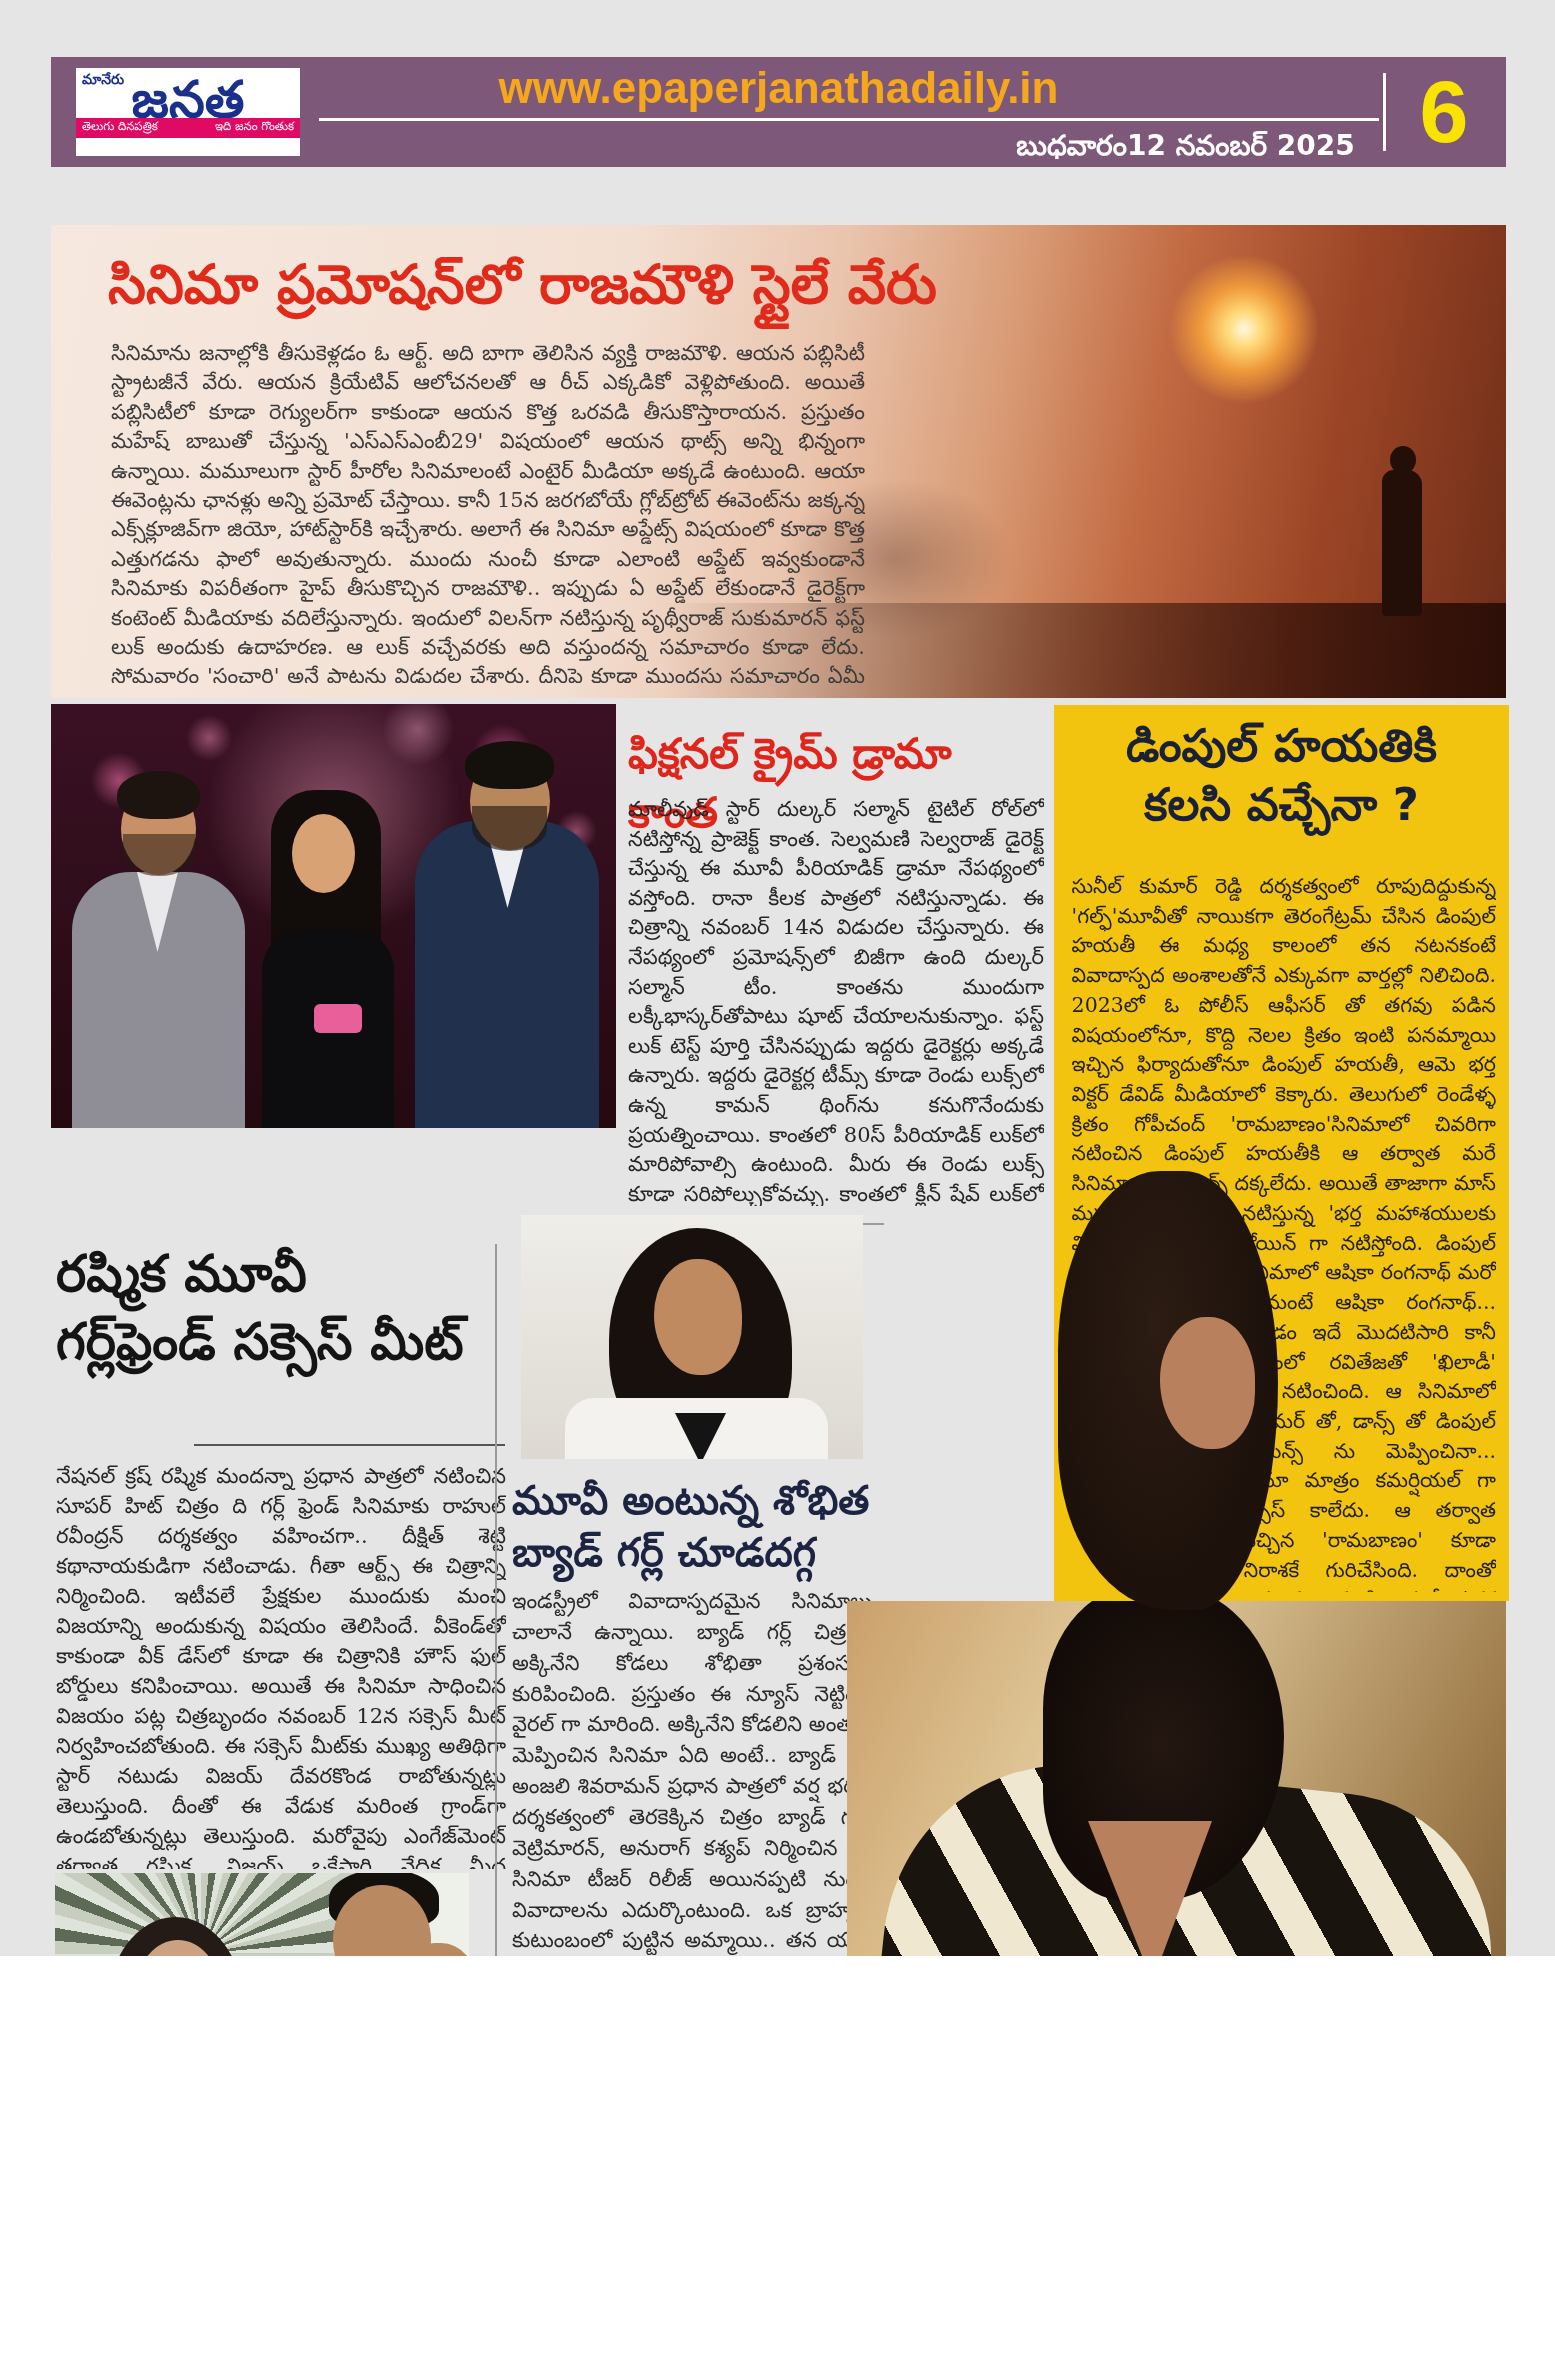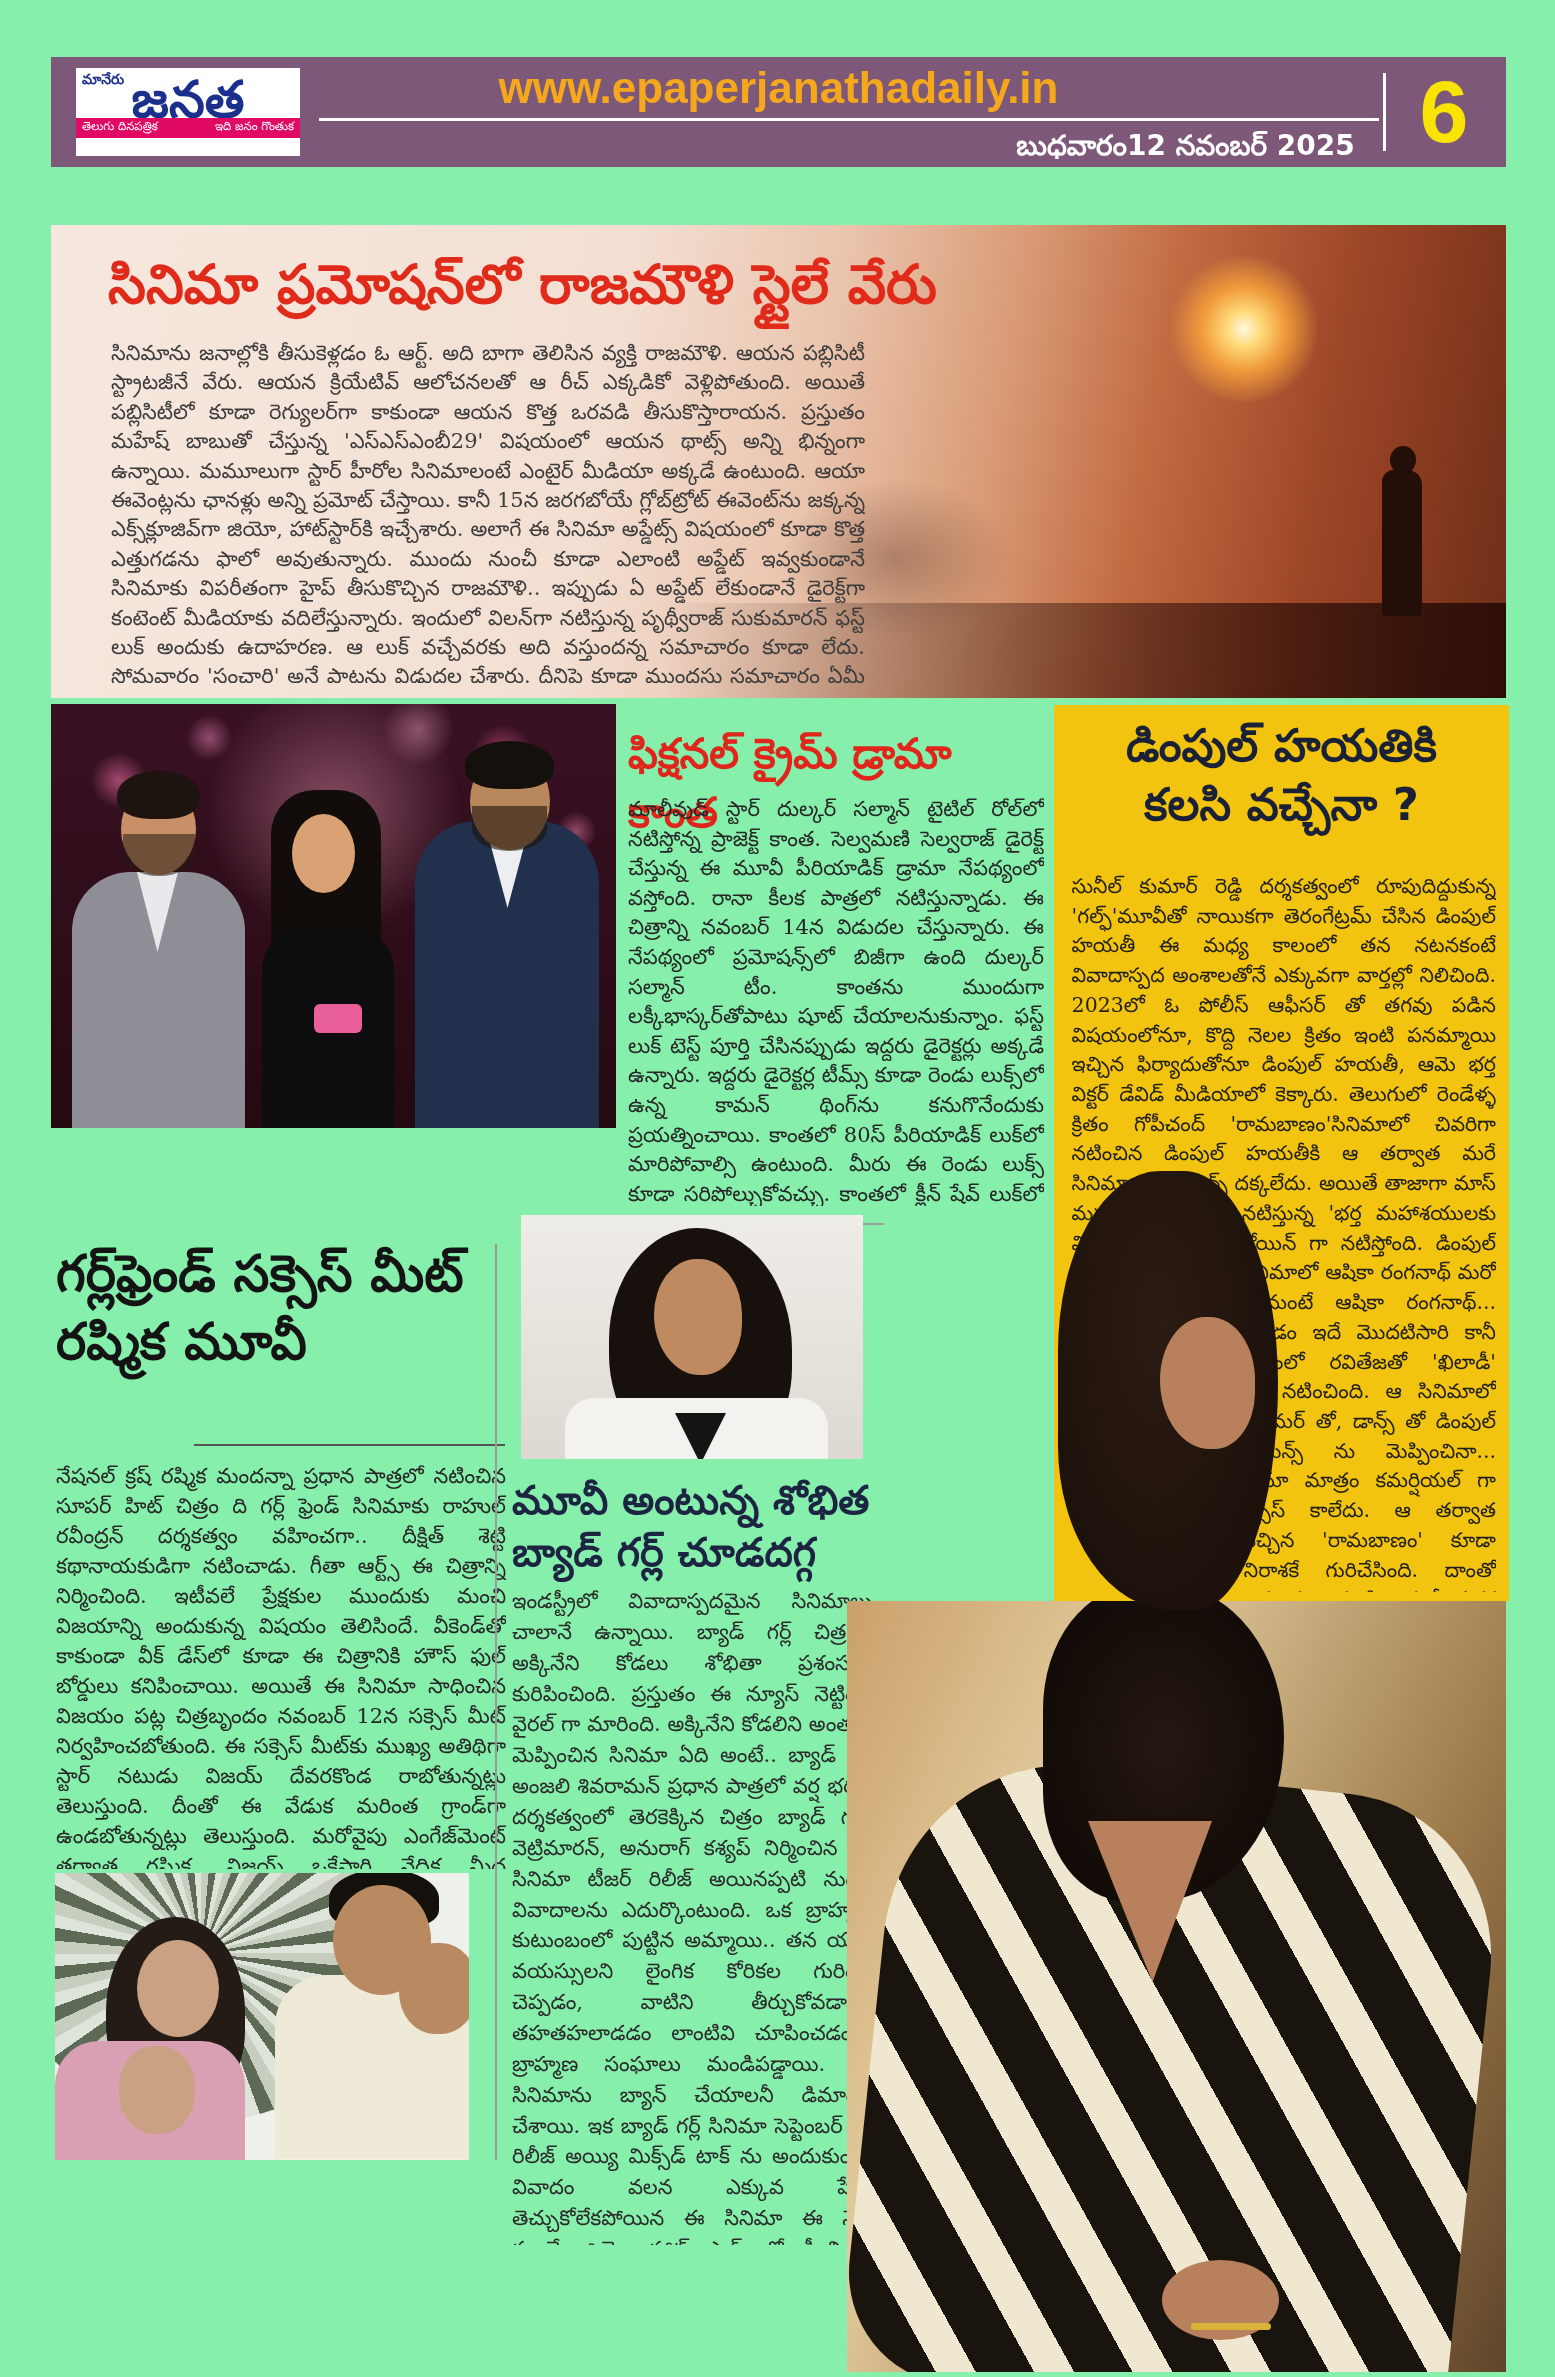--- a/index.html
+++ b/index.html
@@ -1,16 +1,16 @@
 <!DOCTYPE html>
 <html style="font-size:11.7px"><head>
 <meta charset="utf-8">
 <style>
   html,body{margin:0;padding:0;background:#ffffff;}
-  .page{position:relative;width:1556px;height:2377px;background:#86efac;overflow:hidden;
+  .page{position:relative;width:1556px;height:1956px;background:#e5e5e5;overflow:hidden;
         font-family:"DejaVu Serif","Liberation Serif",serif;}
 
   
   .header{position:absolute;left:51px;top:57px;width:1455px;height:110px;background:#7d5878;}
   .logo-box{position:absolute;left:25px;top:11px;width:224px;height:88px;background:#ffffff;overflow:hidden;}
   .logo-top{position:absolute;left:5.9px;top:2.9px;font-size:14px;font-weight:bold;color:#1b2f8c;
             font-family:"DejaVu Sans",sans-serif;}
   .logo-title{position:absolute;left:0;right:0;top:5.9px;text-align:center;font-size:51px;line-height:1;
               font-weight:bold;color:#1b2f8c;font-family:"DejaVu Sans",sans-serif;}
   .logo-strip{position:absolute;left:0;bottom:18px;width:100%;height:20.5px;background:#e00a64;
@@ -226,22 +226,22 @@
     <div class="sp-blazer"></div>
     <div class="sp-cami"></div>
   </div>
   <div class="sobhita-headline">
     <div>మూవీ అంటున్న శోభిత</div>
     <div>బ్యాడ్ గర్ల్ చూడదగ్గ</div>
   </div>
   <div class="sobhita-body">ఇండస్ట్రీలో వివాదాస్పదమైన సినిమాలు చాలానే ఉన్నాయి. బ్యాడ్ గర్ల్ చిత్రంపై అక్కినేని కోడలు శోభితా ప్రశంసలు కురిపించింది. ప్రస్తుతం ఈ న్యూస్ నెట్టింట వైరల్ గా మారింది. అక్కినేని కోడలిని అంతగా మెప్పించిన సినిమా ఏది అంటే.. బ్యాడ్ గర్ల్ అంజలి శివరామన్ ప్రధాన పాత్రలో వర్ష భరత్ దర్శకత్వంలో తెరకెక్కిన చిత్రం బ్యాడ్ గర్ల్. వెట్రిమారన్, అనురాగ్ కశ్యప్ నిర్మించిన ఈ సినిమా టీజర్ రిలీజ్ అయినప్పటి నుంచే వివాదాలను ఎదుర్కొంటుంది. ఒక బ్రాహ్మణ కుటుంబంలో పుట్టిన అమ్మాయి.. తన యుక్త వయస్సులని లైంగిక కోరికల గురించి చెప్పడం, వాటిని తీర్చుకోవడానికి తహతహలాడడం లాంటివి చూపించడంతో బ్రాహ్మణ సంఘాలు మండిపడ్డాయి. ఈ సినిమాను బ్యాన్ చేయాలనీ డిమాండ్ చేశాయి. ఇక బ్యాడ్ గర్ల్ సినిమా సెప్టెంబర్ లో రిలీజ్ అయ్యి మిక్స్‌డ్ టాక్ ను అందుకుంది. వివాదం వలన ఎక్కువ పేరు తెచ్చుకోలేకపోయిన ఈ సినిమా ఈ నెల నుంచే జియో హాట్ స్టార్ లో స్ట్రీమింగ్ అవుతుంది. సినిమా బావున్నా కూడా వివాదం అవుతుందేమో అన్న భయంతో ఎవరు కూడా ఈ చిత్రం÷-రపై స్పందించలేదు. తాజాగా అక్కినేని కోడలు శోభితా మాత్రం బ్యాడ్ గర్ల్ చిత్రం తనకు బాగా నచ్చిందని పోస్ట్ పెట్టింది.'బ్యాడ్ గర్ల్.. నన్ను నవ్వించింది.. కన్నీళ్లు పెట్టించింది. మంచి సినిమా చూసిన అనుభూతిని అందించింది. అందరూ చూడాల్సిన సినిమా.. ముఖ్యంగా అమ్మాయిలకు ఈ చిత్రాన్ని నేను సిఫార్సు చేస్తున్నాను. ఇది మనకోసం.. వర్ష భరత్ మరియు అంజలి శివరామన్ ను అభినందించాలి' అంటూ చెప్పుకొచ్చింది. దీంతో ఒక్కసారిగా ఈ సినిమాపై ఎక్కడలేని హైప్ వచ్చేసింది. మరి అక్కినేని కోడలి పోస్ట్ వలన ఈ సినిమా రాత మారుతుందేమో చూడాలి.</div>
 
   <div class="rash-headline">
+    <div>రష్మిక మూవీ</div>
     <div>గర్ల్‌ఫ్రెండ్ సక్సెస్ మీట్</div>
-    <div>రష్మిక మూవీ</div>
   </div>
   <div class="rash-rule"></div>
   <div class="rash-body">నేషనల్ క్రష్ రష్మిక మందన్నా ప్రధాన పాత్రలో నటించిన సూపర్ హిట్ చిత్రం ది గర్ల్ ఫ్రెండ్ సినిమాకు రాహుల్ రవీంద్రన్ దర్శకత్వం వహించగా.. దీక్షిత్ శెట్టి కథానాయకుడిగా నటించాడు. గీతా ఆర్ట్స్ ఈ చిత్రాన్ని నిర్మించింది. ఇటీవలే ప్రేక్షకుల ముందుకు మంచి విజయాన్ని అందుకున్న విషయం తెలిసిందే. వీకెండ్‌తో కాకుండా వీక్ డేస్‌లో కూడా ఈ చిత్రానికి హౌస్ ఫుల్ బోర్డులు కనిపించాయి. అయితే ఈ సినిమా సాధించిన విజయం పట్ల చిత్రబృందం నవంబర్ 12న సక్సెస్ మీట్ నిర్వహించబోతుంది. ఈ సక్సెస్ మీట్‌కు ముఖ్య అతిథిగా స్టార్ నటుడు విజయ్ దేవరకొండ రాబోతున్నట్లు తెలుస్తుంది. దీంతో ఈ వేడుక మరింత గ్రాండ్‌గా ఉండబోతున్నట్లు తెలుస్తుంది. మరోవైపు ఎంగేజ్‌మెంట్ తర్వాత రష్మిక, విజయ్ ఒకేసారి వేదిక మీద కనిపించబోతుండటంతో ప్రేక్షకులు ఆసక్తిగా ఎదురుచూస్తున్నారు. గర్ల్ ఫ్రెండ్ సినిమా కథ విషయానికి వస్తే.. భూమా (రష్మిక మందన్న) పీజీ చేయడానికి హైదరాబాద్ లోని ఓ కాలేజ్ లో జాయిన్ అవుతుంది. అదే కాలేజ్ లో పీజీ చేయడానికి వచ్చిన విక్రమ్ (దీక్షిత్ శెట్టి) భుమాని చూసి ఇష్టపడతాడు. భూమా కూడా విక్రమ్ ని ఇష్టపడుతుంది. విక్రమ్ కి జెలసీ, పొసిస్సివెనెస్ ఎక్కువ. తనది పాత కాలం మనస్తత్వం. విక్రమ్ తో రోజులు గడుపుతున్నకొద్ది భూమాకి కొన్ని విషయాలు అర్ధమవుతూ వస్తుంటాయి. రిలేషన్షిప్ లో ఓ చిన్న బ్రేక్ కావాలని అడుతుంది. ఆ తర్వాత ఏం జరిగింది? విక్రమ్ ఎలా రియాక్ట్ అయ్యాడు ? ఈ కథలో దుర్గా (అను ఇమ్మానుయేల్) పాత్ర ఏమిటి? చివరికి భూమా ఎలాంటి నిర్ణయం తీసుకుందనేది మిగతా కథ.</div>
 
   <div class="photo-couple">
     <div class="cp-burst"></div>
     <div class="cp-w-hair"></div>
     <div class="cp-w-face"></div>
     <div class="cp-w-top"></div>
     <div class="cp-w-hand"></div>

